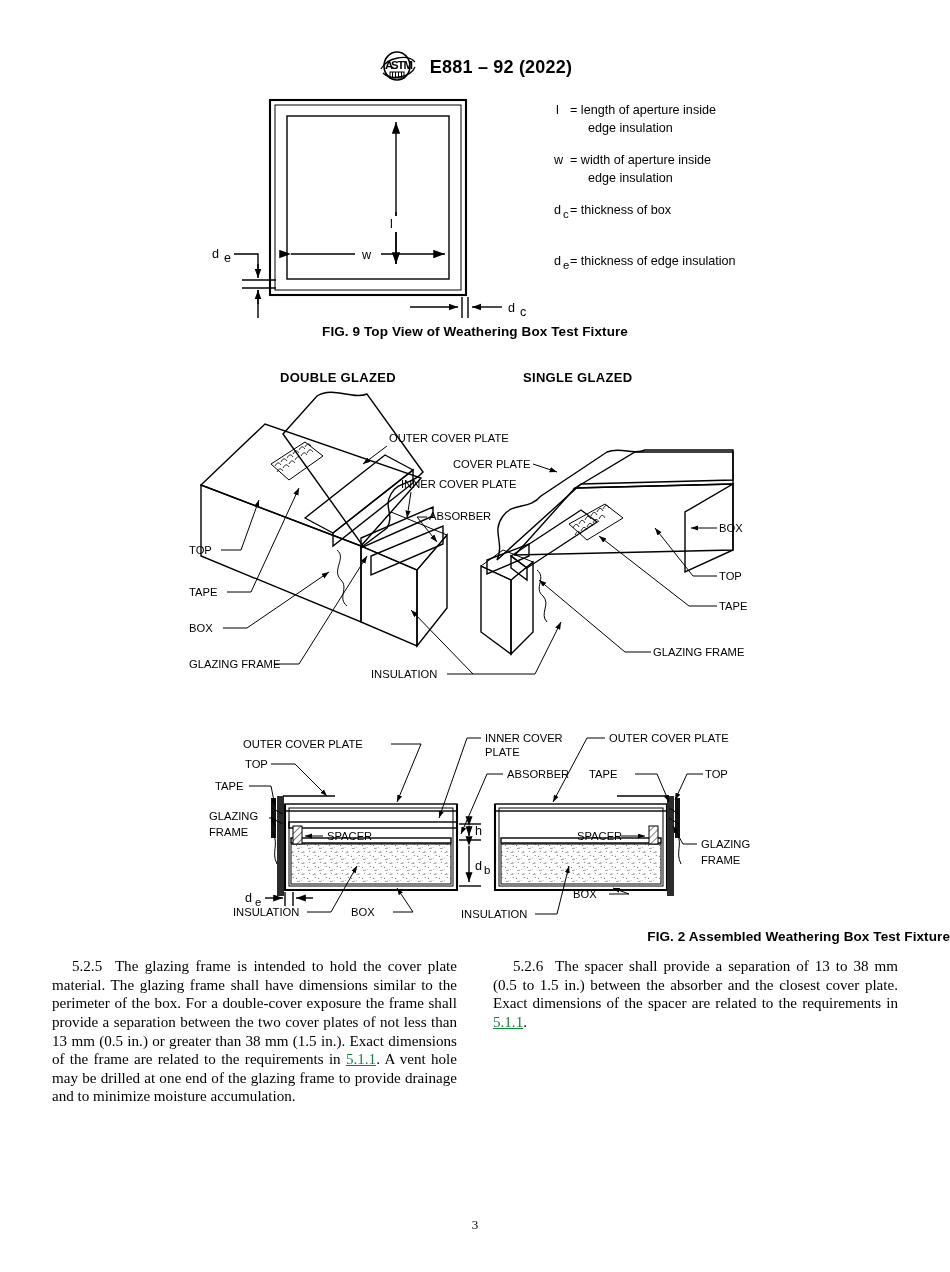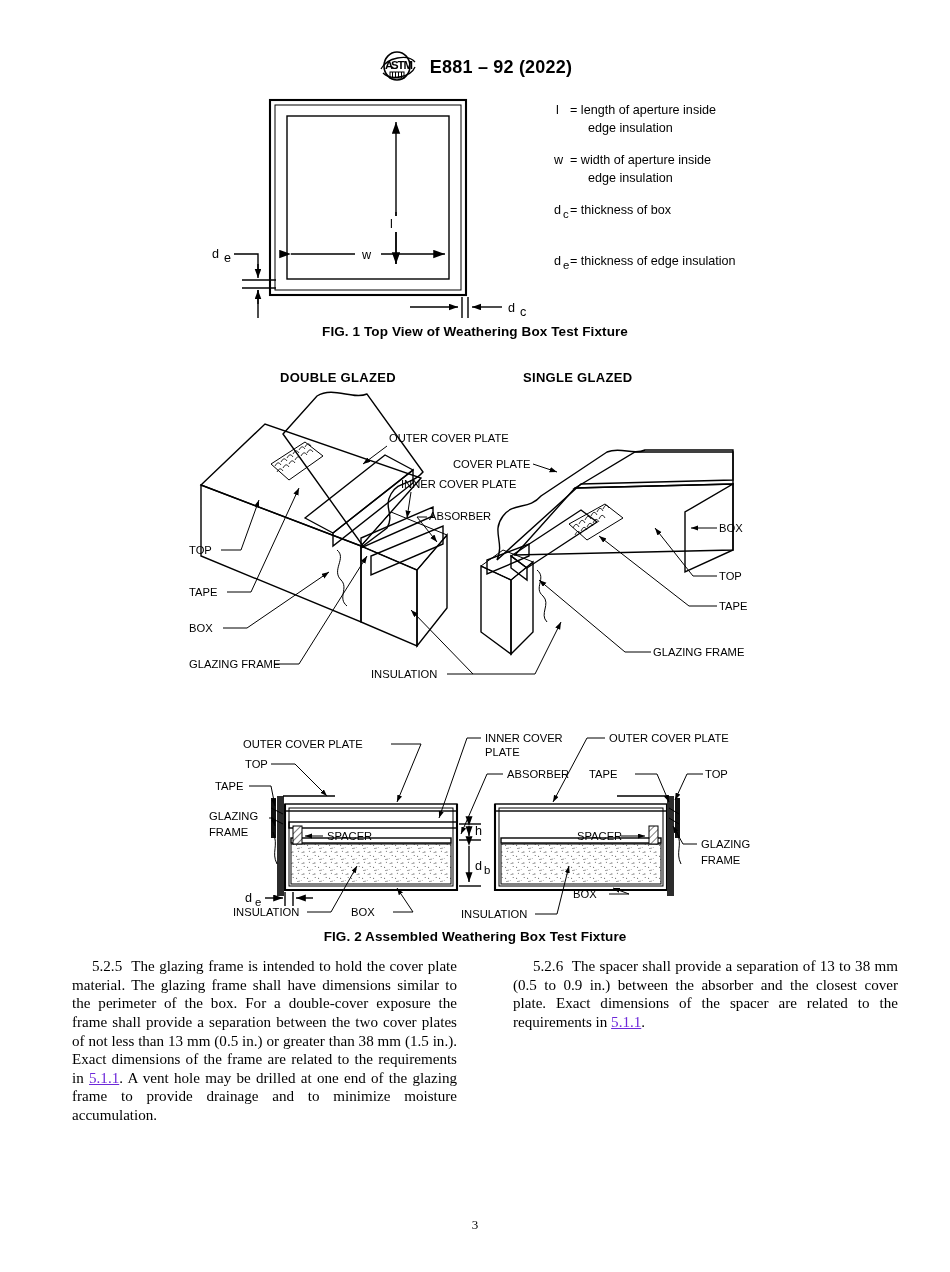--- a/index.html
+++ b/index.html
@@ -27,21 +27,21 @@
     font-weight: bold; font-size: 18px; letter-spacing: .2px;
   }
 
   
   .fig-caption {
     position: absolute; width: 950px; text-align: center;
     font-family: "Liberation Sans", sans-serif;
     font-weight: bold; font-size: 13.5px; letter-spacing: .1px;
   }
   #fig1-caption { top: 324px; left: 0; }
-  #fig2-caption { top: 929px; left: 0; }
+  #fig2-caption { top: 929px; left: 0; text-align: right; }
 
   svg { display: block; }
   .fig { position: absolute; }
   #fig1 { top: 92px; left: 210px; }
   #fig2a { top: 360px; left: 185px; }
   #fig2b { top: 722px; left: 185px; }
 
   
   text {
     font-family: "Liberation Sans", sans-serif;
@@ -55,29 +55,29 @@
   .thin { stroke-width: 1; }
   .med { stroke-width: 1.4; }
   .thick { stroke-width: 2.1; }
 
   
   .columns {
     position: absolute; top: 957px; left: 52px;
     width: 846px; height: 190px;
     display: flex; gap: 36px;
   }
-  .col { width: 405px; margin-left: 20px; }
+  .col { width: 405px; }
   .para {
     font-size: 15.1px; line-height: 1.235;
     text-align: justify; text-justify: inter-word;
     margin: 0 0 7px 0; hyphens: manual;
   }
   .para .indent { display:inline-block; width: 20px; }
   .secnum { white-space: nowrap; }
-  .xref { color: #6d28d9; }
+  .xref { color: #15803d; }
   .note {
     font-size: 12.1px; line-height: 1.25;
     text-align: justify; margin: 13px 0 0 0;
   }
   .note .indent { display:inline-block; width: 16px; }
   .smallcaps { font-size: 10.2px; letter-spacing: .2px; }
 
   .page-number {
     position: absolute; top: 1217px; left: 0; width: 950px;
     text-align: center; font-size: 13px;
@@ -187,21 +187,21 @@
         <text class="legend" x="360" y="122">= thickness of box</text>
       </g>
       <g>
         <text class="legend" x="344" y="173">d</text>
         <text x="353" y="177" font-size="9.2">e</text>
         <text class="legend" x="360" y="173">= thickness of edge insulation</text>
       </g>
     </g>
   </svg>
 
-  <div class="fig-caption" id="fig1-caption">FIG. 1  Top View of Weathering Box Test Fixture</div>
+  <div class="fig-caption" id="fig1-caption">FIG. 9  Top View of Weathering Box Test Fixture</div>
 
   <svg class="fig" id="fig2a" width="580" height="330" viewBox="0 0 580 330">
     <defs>
       <pattern id="speckle2" width="9" height="9" patternUnits="userSpaceOnUse">
         <rect width="9" height="9" fill="#fff"></rect>
         <circle cx="1.5" cy="2.0" r="0.62" fill="#3f3f3f"></circle>
         <circle cx="5.0" cy="4.2" r="0.5" fill="#555"></circle>
         <circle cx="7.6" cy="1.4" r="0.55" fill="#4a4a4a"></circle>
         <circle cx="3.2" cy="7.0" r="0.6" fill="#444"></circle>
         <circle cx="8.0" cy="7.6" r="0.45" fill="#5a5a5a"></circle>
@@ -473,21 +473,21 @@
   <div class="columns">
 
     <div class="col">
       <p class="para">
         <span class="indent"></span><span class="secnum">5.2.5</span>&nbsp;&nbsp;<span>The glazing frame is intended to hold the cover plate material. The glazing frame shall have dimensions similar to the perimeter of the box. For a double-cover exposure the frame shall provide a separation between the two cover plates of not less than 13 mm (0.5 in.) or greater than 38 mm (1.5 in.). Exact dimensions of the frame are related to the requirements in </span><a class="xref" href="#">5.1.1</a><span>. A vent hole may be drilled at one end of the glazing frame to provide drainage and to minimize moisture accumulation.</span>
       </p>
     </div>
 
     <div class="col">
       <p class="para">
-        <span class="indent"></span><span class="secnum">5.2.6</span>&nbsp;&nbsp;<span>The spacer shall provide a separation of 13 to 38 mm (0.5 to 0.9 in.) between the absorber and the closest cover plate. Exact dimensions of the spacer are related to the requirements in </span><a class="xref" href="#">5.1.1</a><span>.</span>
+        <span class="indent"></span><span class="secnum">5.2.6</span>&nbsp;&nbsp;<span>The spacer shall provide a separation of 13 to 38 mm (0.5 to 1.5 in.) between the absorber and the closest cover plate. Exact dimensions of the spacer are related to the requirements in </span><a class="xref" href="#">5.1.1</a><span>.</span>
       </p>
     </div>
 
   </div>
 
   <div class="page-number">3</div>
 
 </div>
 
 </body></html>

